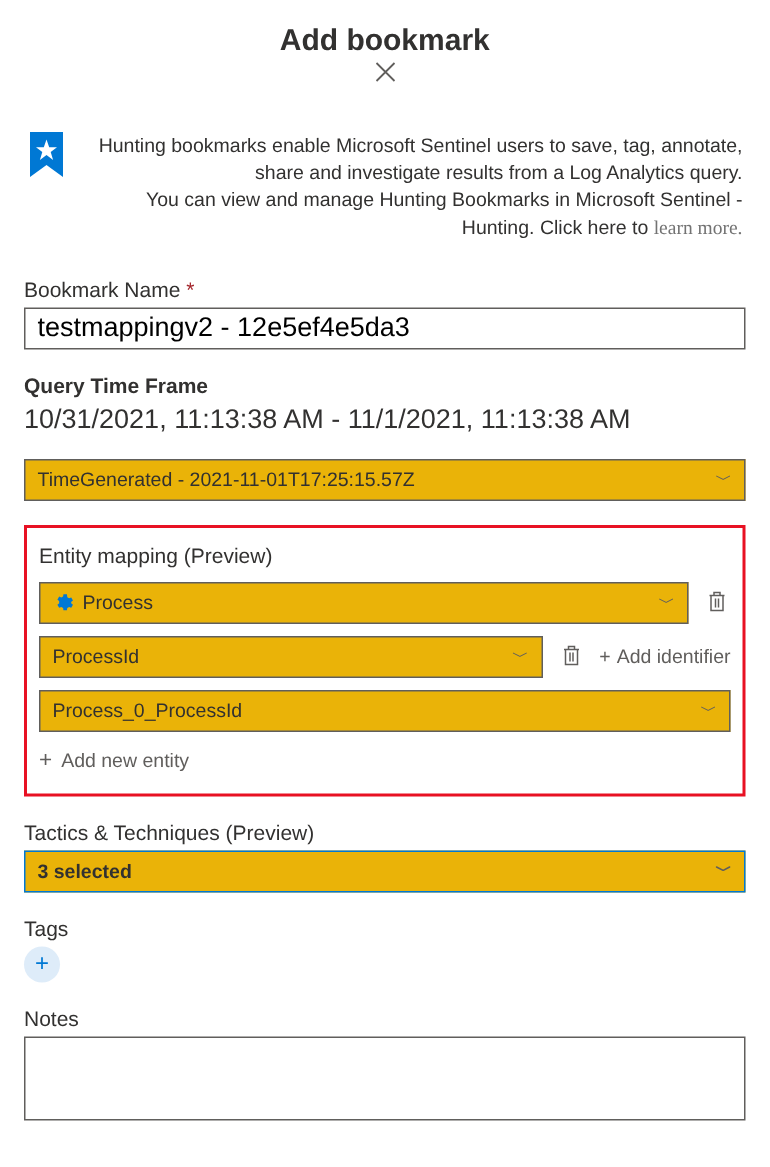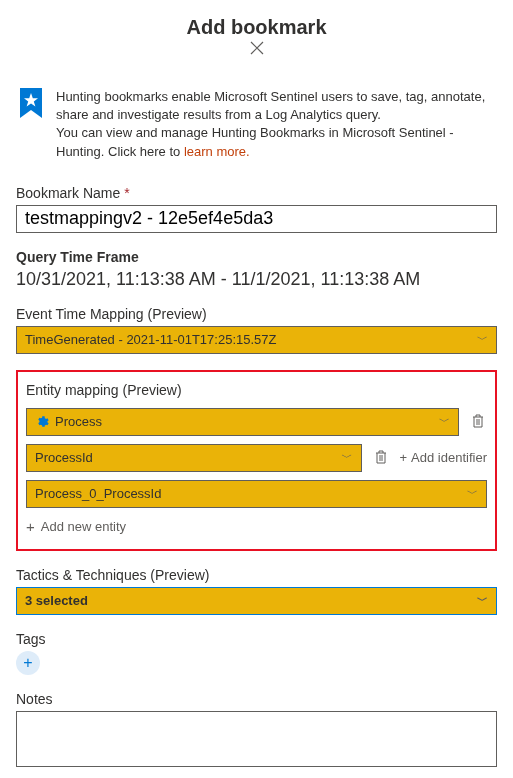--- a/index.html
+++ b/index.html
@@ -27,31 +27,33 @@
       cursor: pointer;
       color: #605e5c;
       background: none;
       border: none;
     }
     .info-banner {
       display: flex;
       gap: 12px;
       margin-bottom: 24px;
       padding: 0 2px;
+      text-align: right;
     }
     .bookmark-icon-wrap {
       flex-shrink: 0;
     }
     .info-text {
       font-size: 13px;
       line-height: 1.4;
     }
     .info-text a {
-      color: #c2410c;
+      color: #737373;
       text-decoration: none;
+      font-family: Liberation Serif, serif;
     }
     .field-group {
       margin-bottom: 16px;
     }
     .field-label {
       font-size: 14px;
       font-weight: 400;
       margin-bottom: 4px;
       display: block;
     }
@@ -212,21 +214,20 @@
   <label class="field-label required">Bookmark Name</label>
   <input type="text" class="text-input" value="testmappingv2 - 12e5ef4e5da3" style="">
 </div>
 
 <div class="field-group">
   <label class="field-label" style="font-weight:600">Query Time Frame</label>
   <div class="readonly-value">10/31/2021, 11:13:38 AM - 11/1/2021, 11:13:38 AM</div>
 </div>
 
 <div class="field-group">
-  <label class="field-label">Event Time Mapping (Preview)</label>
   <div class="select-box">
     <span>TimeGenerated - 2021-11-01T17:25:15.57Z</span>
     <span class="chevron">﹀</span>
   </div>
 </div>
 
 <div class="entity-section">
   <label class="field-label">Entity mapping (Preview)</label>
 
   <div class="entity-row">

